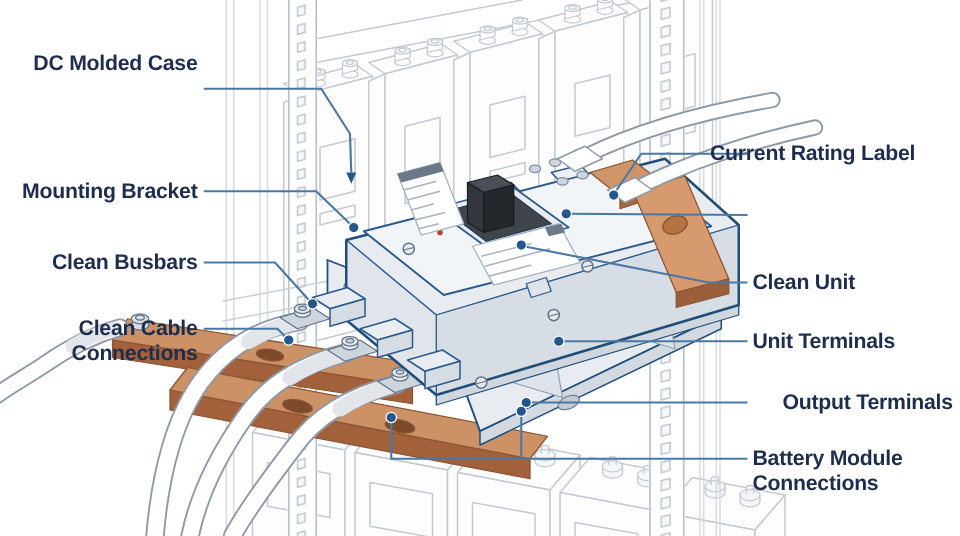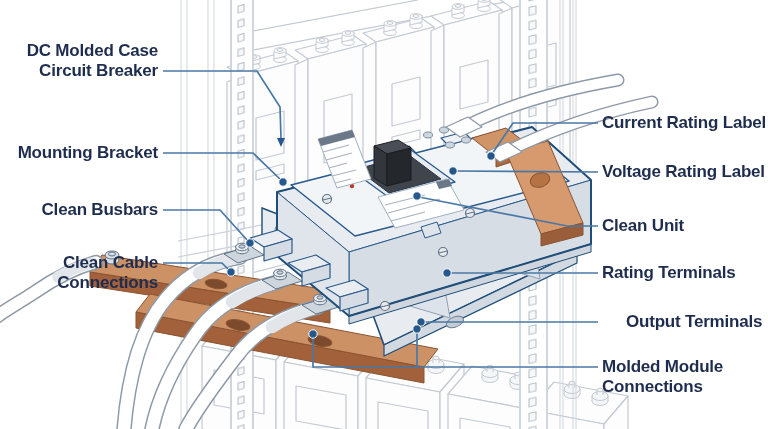--- a/index.html
+++ b/index.html
@@ -316,46 +316,42 @@
     <circle cx="417" cy="196" r="4.2"></circle>
     <circle cx="447" cy="273" r="4.2"></circle>
     <circle cx="421" cy="322" r="4.2"></circle>
     <circle cx="313" cy="334" r="4.2"></circle>
     <circle cx="417" cy="329" r="4.2"></circle>
   </g>
 </svg>
 
 <div class="callout left" style="right:610px;top:41px">
   <span>DC Molded Case</span>
-  <span>Circuit Breaker</span>
 </div>
 <div class="callout left" style="right:610px;top:143px">
   <span>Mounting Bracket</span>
 </div>
 <div class="callout left" style="right:610px;top:200px">
   <span>Clean Busbars</span>
 </div>
 <div class="callout left" style="right:610px;top:253px">
   <span>Clean Cable</span>
   <span>Connections</span>
 </div>
 
-<div class="callout right" style="left:602px;top:113px">
+<div class="callout right" style="left:568px;top:113px">
   <span>Current Rating Label</span>
-</div>
-<div class="callout right" style="left:602px;top:162px">
-  <span>Voltage Rating Label</span>
 </div>
 <div class="callout right" style="left:602px;top:216px">
   <span>Clean Unit</span>
 </div>
 <div class="callout right" style="left:602px;top:263px">
-  <span>Rating Terminals</span>
+  <span>Unit Terminals</span>
 </div>
 <div class="callout right" style="left:626px;top:312px">
   <span>Output Terminals</span>
 </div>
 <div class="callout right" style="left:602px;top:357px">
-  <span>Molded Module</span>
+  <span>Battery Module</span>
   <span>Connections</span>
 </div>
 
 </div>
 
 </body></html>

